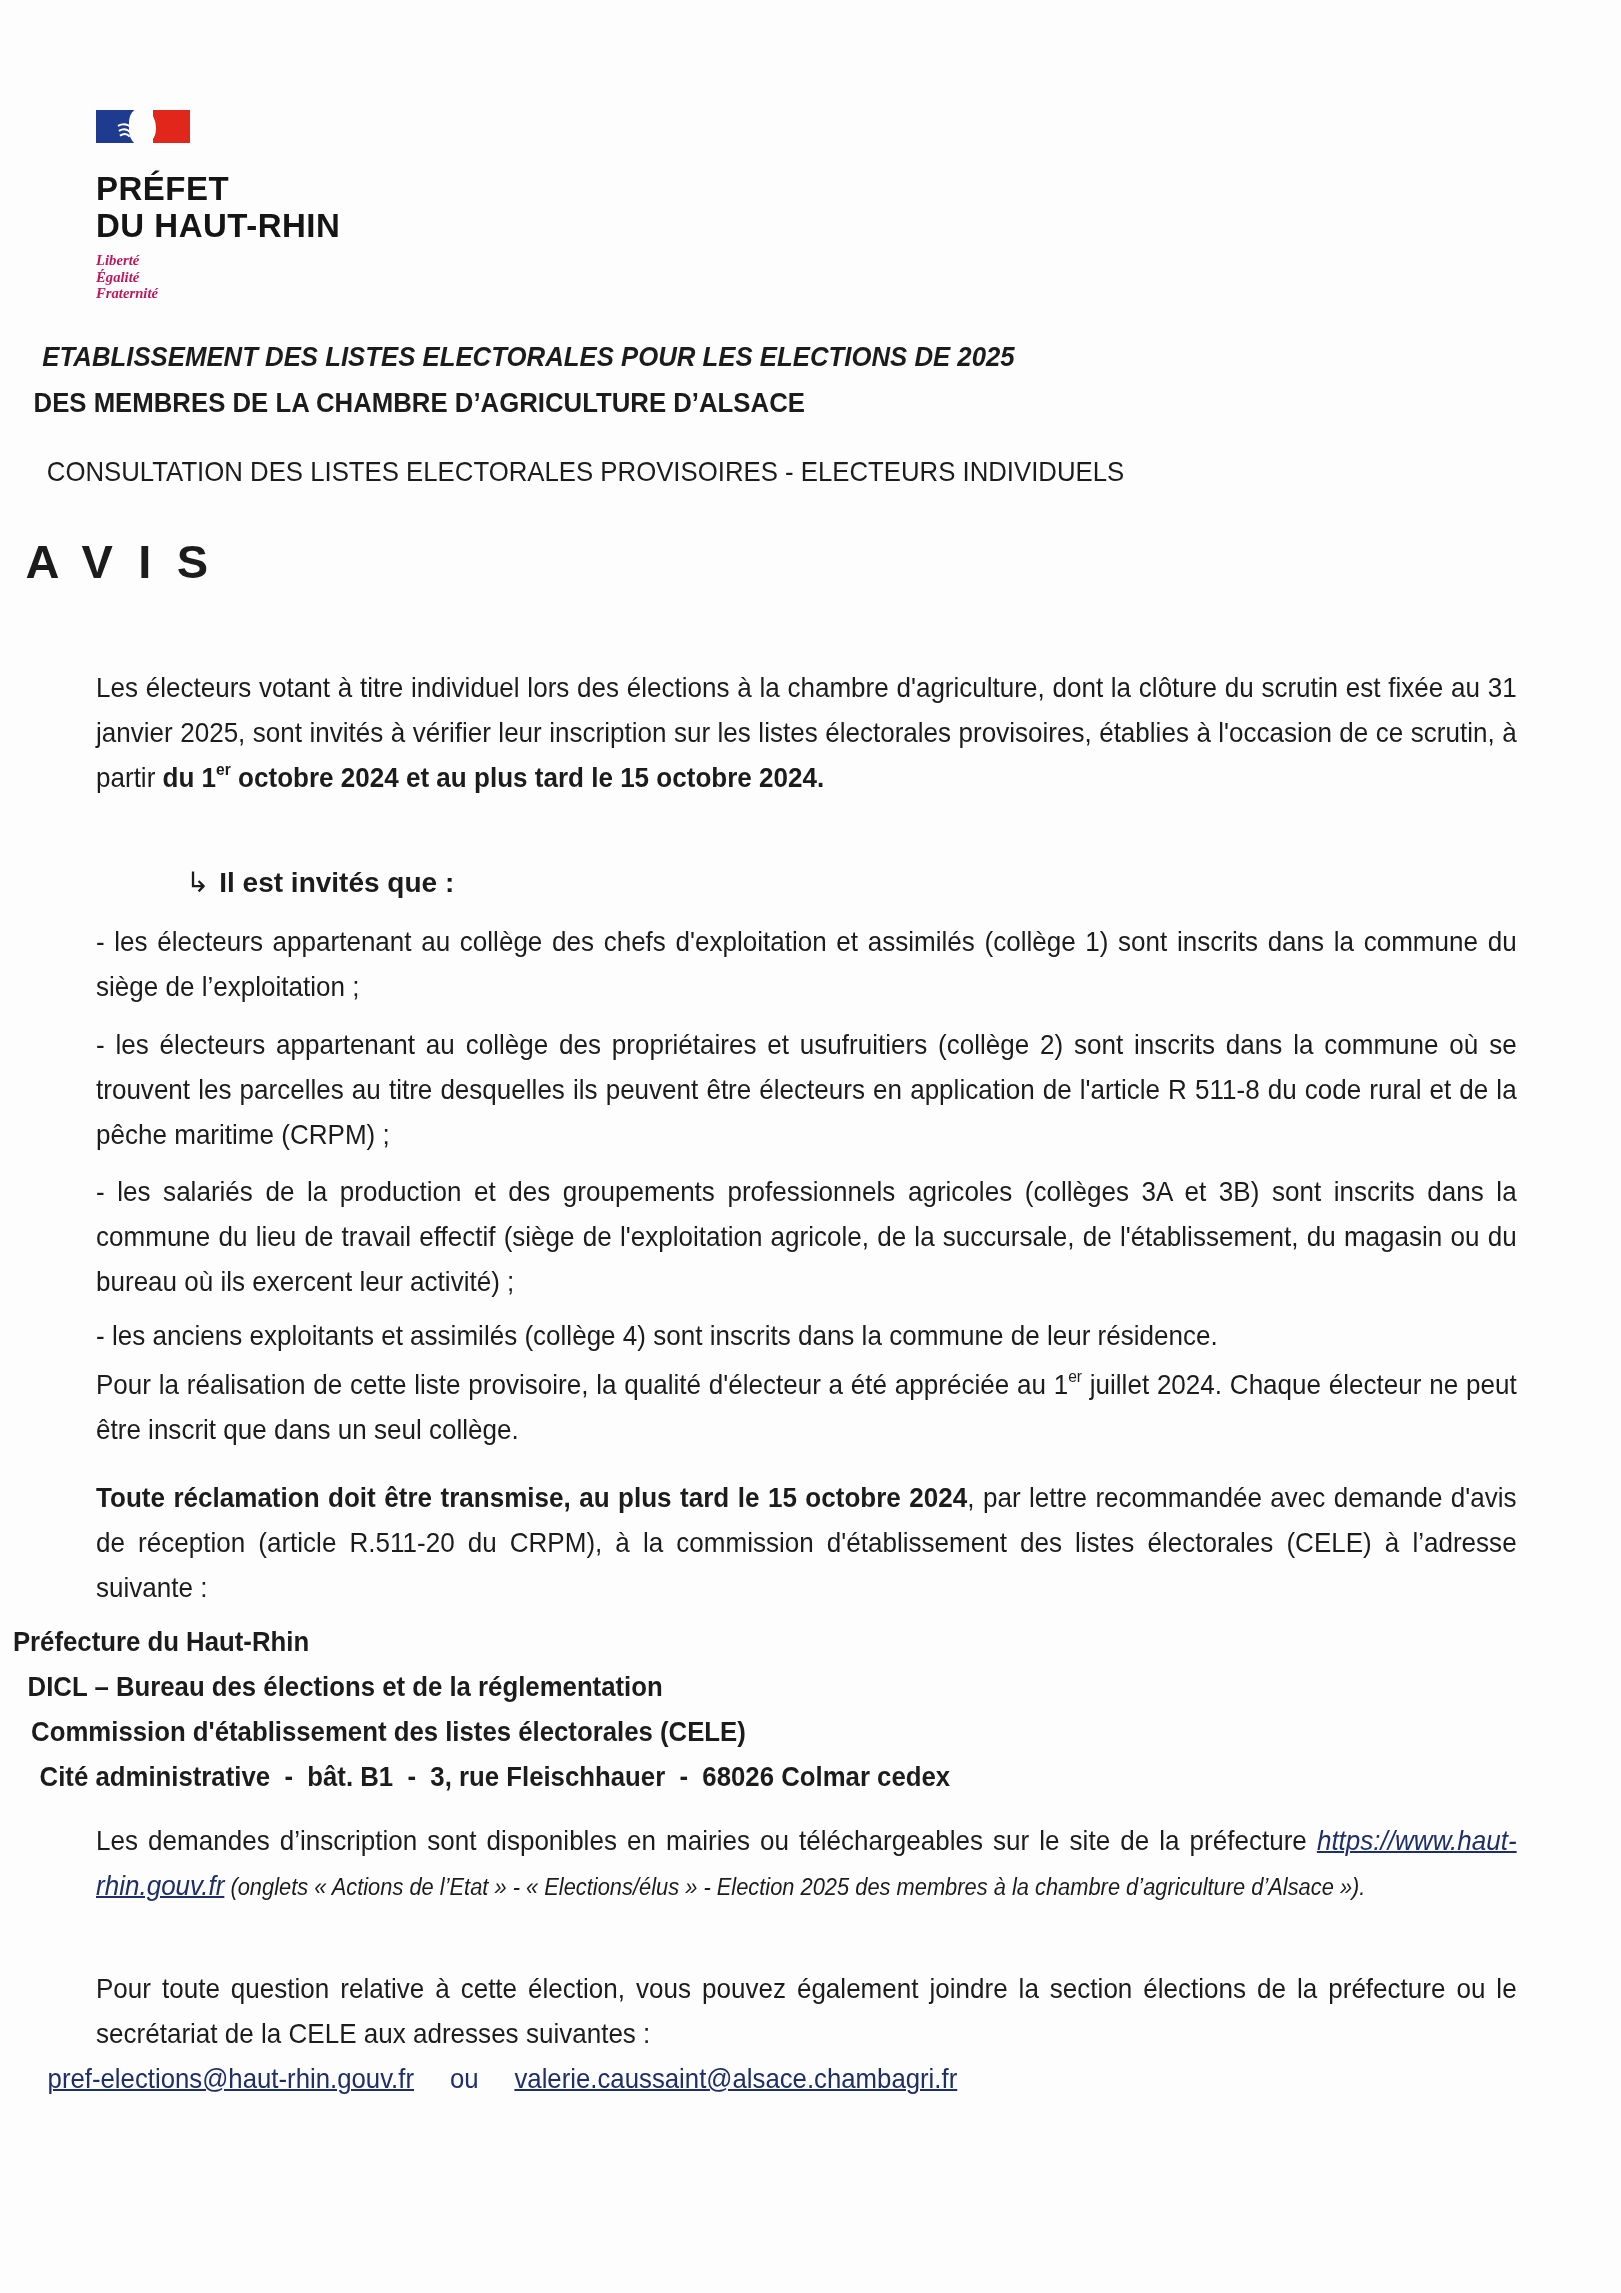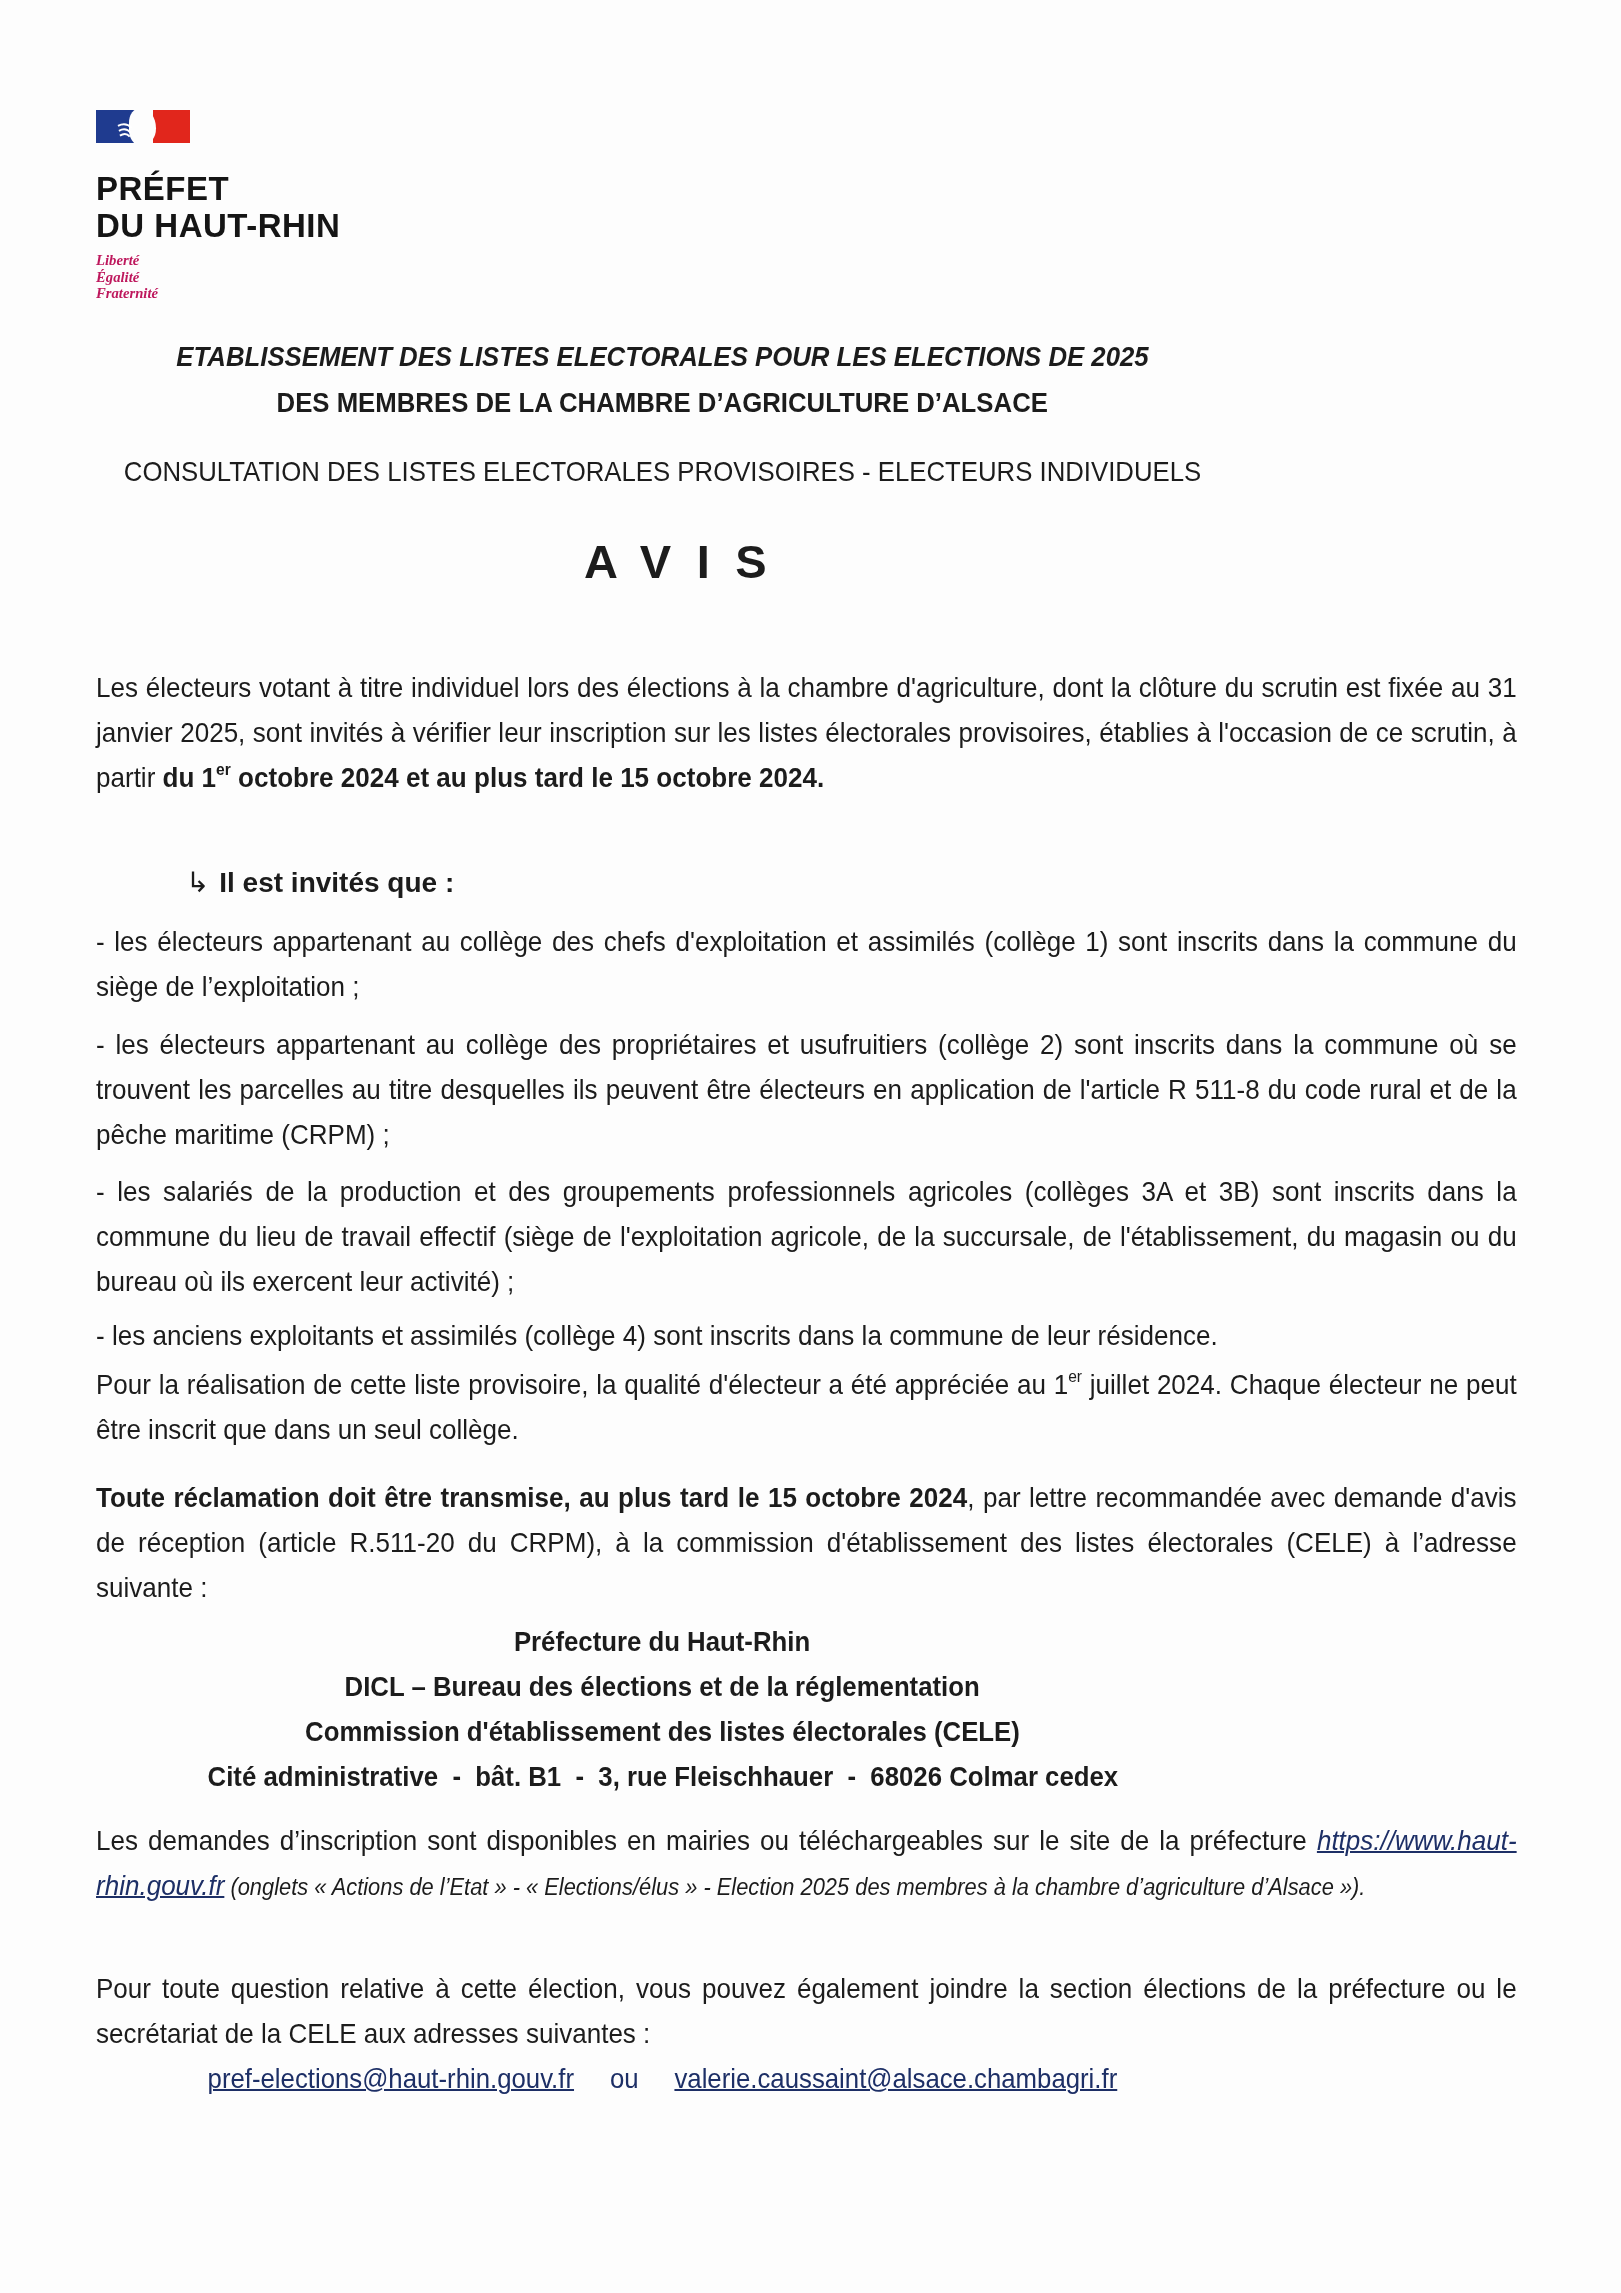--- a/index.html
+++ b/index.html
@@ -14,40 +14,40 @@
     .flag { width: 94px; height: 37px; position: relative; }
     .flag .blue { position: absolute; left: 0; top: 2px; width: 43px; height: 33px; background: #1f3b8f; }
     .flag .red { position: absolute; left: 57px; top: 2px; width: 37px; height: 33px; background: #e1261c; }
     .flag .marianne { position: absolute; left: 33px; top: 0; width: 27.4px; height: 37px; background: #fdfdfd;
       border-radius: 40% 55% 45% 40%; }
     .flag .hair { position: absolute; left: 19.6px; top: 11.8px; width: 19.6px; height: 19.6px; }
     .prefet { margin-top: 25px; font-weight: bold; font-size: 33px; line-height: 37px; letter-spacing: 0.5px; color: #151515; }
     .devise { margin-top: 7.8px; font-family: "Liberation Serif", "DejaVu Serif", serif; font-style: italic;
       font-weight: bold; font-size: 14.7px; line-height: 16.7px; color: #be185d; }
 
-    .center { position: absolute; left: 0; width: 1325px; text-align: center; }
+    .center { position: absolute; left: 0; width: 1325px; text-align: left; }
     .cond { display: inline-block; transform: scaleX(0.92); transform-origin: center; white-space: nowrap; }
     .t1 { top: 341px; font-size: 28px; font-weight: bold; font-style: italic; }
     .t2 { top: 387px; font-size: 28px; font-weight: bold; }
     .t3 { top: 456px; font-size: 28px; }
     .avis { top: 534px; font-size: 47px; font-weight: bold; letter-spacing: 25.5px; padding-left: 25.5px; }
 
     .para { position: absolute; left: 96px; width: 1421px; font-size: 28px; line-height: 45px; text-align: justify;
       text-align-last: left; }
     .para .inner { display: block; transform: scaleX(0.93); transform-origin: left top; width: 107.5%; }
     b { font-weight: bold; }
     sup { font-size: 60%; line-height: 0; position: relative; top: -2px; vertical-align: super; }
     .italic-small { font-style: italic; font-size: 23.5px; }
     a, .link { color: #1d2f66; text-decoration: underline; text-decoration-thickness: 2px; }
 
     .rappel { position: absolute; left: 186px; top: 866px; font-size: 28px; font-weight: bold; }
     .rappel .arrow { display: inline-block; margin-right: 9.8px; font-weight: normal; }
 
     .addr { font-size: 28px; font-weight: bold; line-height: 45px; }
-    .emails { top: 2063px; font-size: 28px; }
+    .emails { top: 2063px; font-size: 28px; padding-left: 8px; }
     .emails .sep { display: inline-block; margin: 0 39px; color: #1d2f66; }
   </style>
 </head>
 <body>
 
 <div class="page">
 
   <div class="logo">
     <div class="flag">
       <div class="blue"></div>

